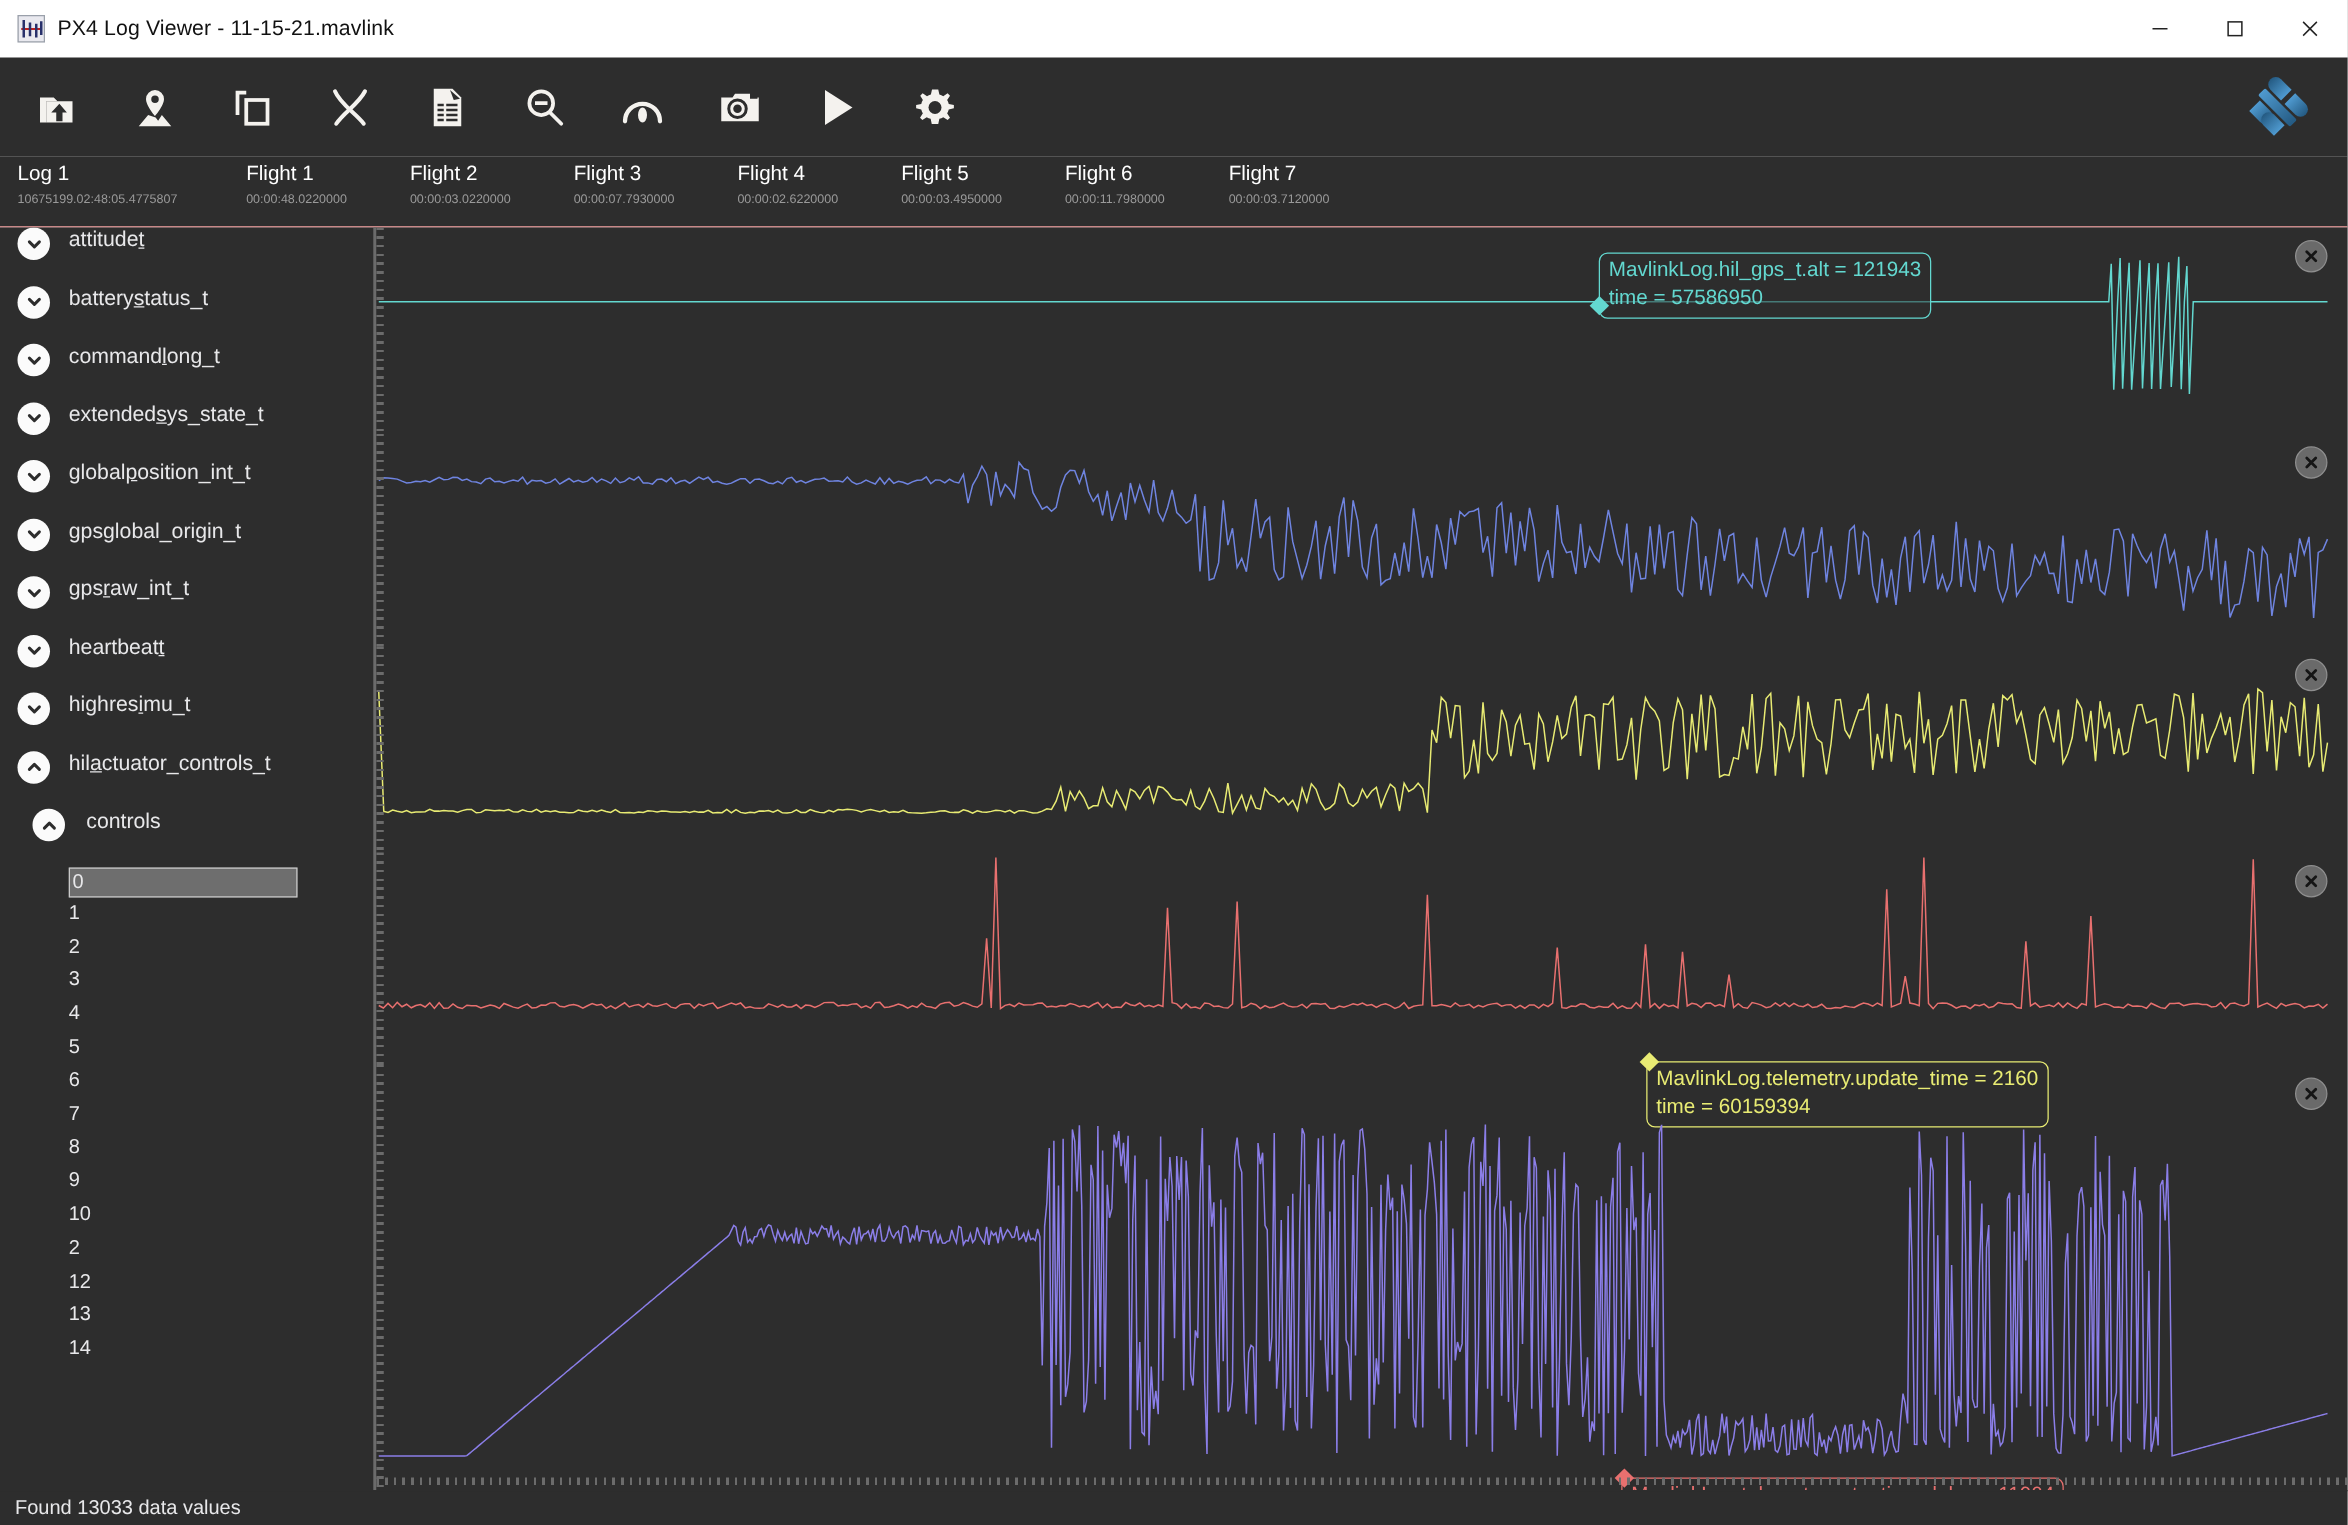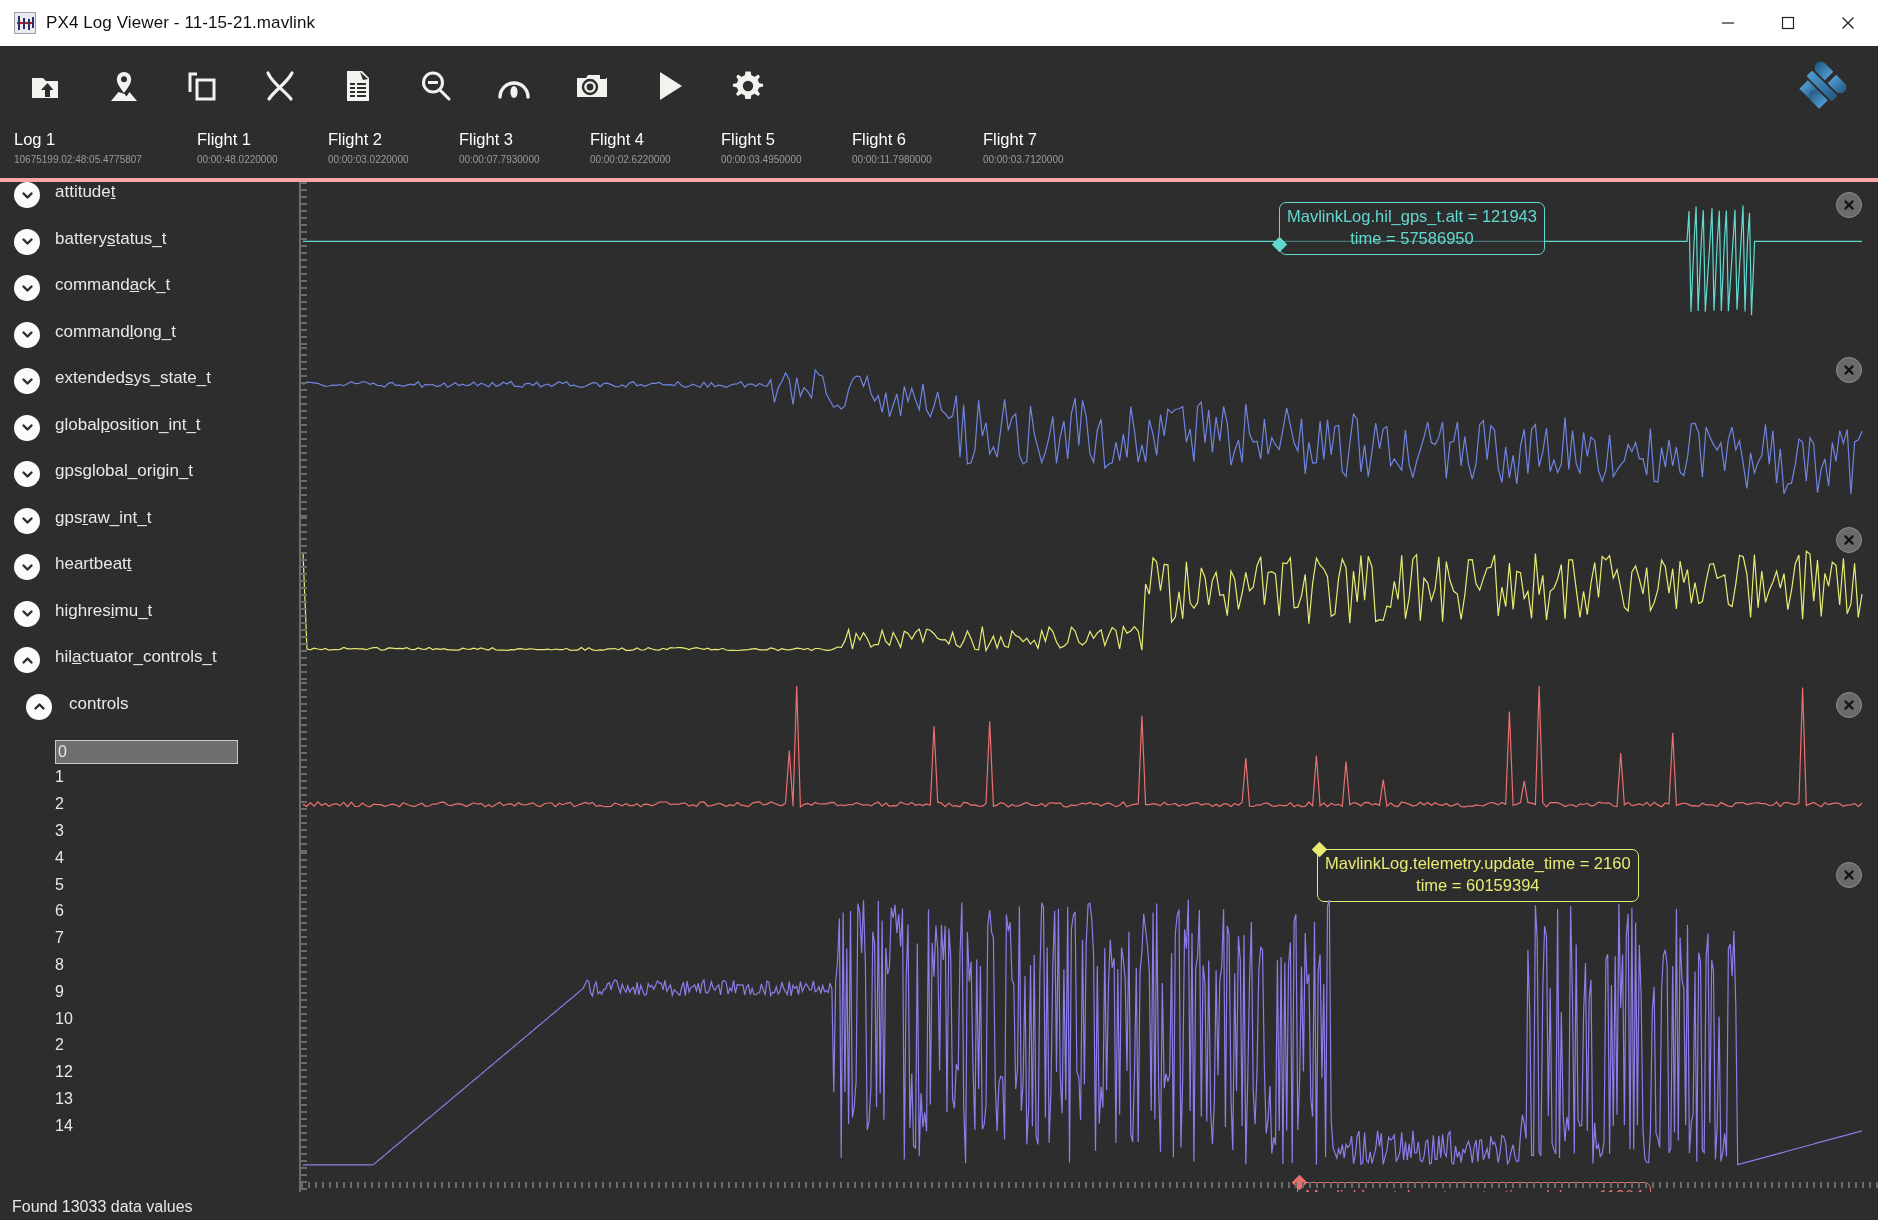--- a/index.html
+++ b/index.html
@@ -63,21 +63,21 @@
   .tool-btn svg { display: block; }
   #sat-icon { margin-left: auto; margin-right: 28px; width: 56px; height: 56px;
     display: flex; align-items: center; justify-content: center; }
 
   
   #flightbar {
     position: absolute; top: 125px; left: 0;
     width: 1878px; height: 57px;
     background: #2d2d2d;
     display: flex; align-items: flex-start;
-    border-bottom: 4px solid #fca5a5;
+    border-bottom: 1px solid #fca5a5;
   }
   .flight {
     padding: 5px 0 0 0;
     margin-left: 0;
     min-width: 0;
   }
   .flight .fl-name {
     font-size: 16.5px; color: #ffffff; line-height: 19px; white-space: nowrap;
   }
   .flight .fl-time {
@@ -160,21 +160,21 @@
     position: absolute;
     border: 1.6px solid currentColor;
     border-radius: 7px;
     padding: 3px 7px 5px 7px;
     background: rgba(45,45,45,0.55);
     font-size: 16.5px;
     line-height: 21.5px;
     white-space: nowrap;
     pointer-events: none;
   }
-  .callout div { color: currentColor; text-align: center; }
+  .callout div { color: currentColor; }
   .callout .diamond {
     position: absolute; width: 11px; height: 11px;
     background: currentColor; transform: rotate(45deg);
   }
   
   .ytick-col { position: absolute; top: 0; width: 6px; height: 100%;
     background-image: repeating-linear-gradient(to bottom, #6b6b6b 0 2px, transparent 2px 7px); }
   .xtick-row { position: absolute; left: 0; height: 6px; width: 100%;
     background-image: repeating-linear-gradient(to right, #6b6b6b 0 2px, transparent 2px 7px); }
 </style>
@@ -353,28 +353,20 @@
           </svg>
         </span>
         <span class="tree-label">battery<u>s</u>tatus_t</span>
       </div>
       <div class="tree-row">
         <span class="chev">
           <svg width="13" height="13" viewBox="0 0 13 13" fill="none" stroke="currentColor" stroke-width="2.4" stroke-linecap="round" stroke-linejoin="round">
             <path d="M2.5 4.5 L6.5 8.5 L10.5 4.5"></path>
           </svg>
         </span>
-        <span class="tree-label">command<u>a</u>ck_t</span>
-      </div>
-      <div class="tree-row">
-        <span class="chev">
-          <svg width="13" height="13" viewBox="0 0 13 13" fill="none" stroke="currentColor" stroke-width="2.4" stroke-linecap="round" stroke-linejoin="round">
-            <path d="M2.5 4.5 L6.5 8.5 L10.5 4.5"></path>
-          </svg>
-        </span>
         <span class="tree-label">command<u>l</u>ong_t</span>
       </div>
       <div class="tree-row">
         <span class="chev">
           <svg width="13" height="13" viewBox="0 0 13 13" fill="none" stroke="currentColor" stroke-width="2.4" stroke-linecap="round" stroke-linejoin="round">
             <path d="M2.5 4.5 L6.5 8.5 L10.5 4.5"></path>
           </svg>
         </span>
         <span class="tree-label">extended<u>s</u>ys_state_t</span>
       </div>

